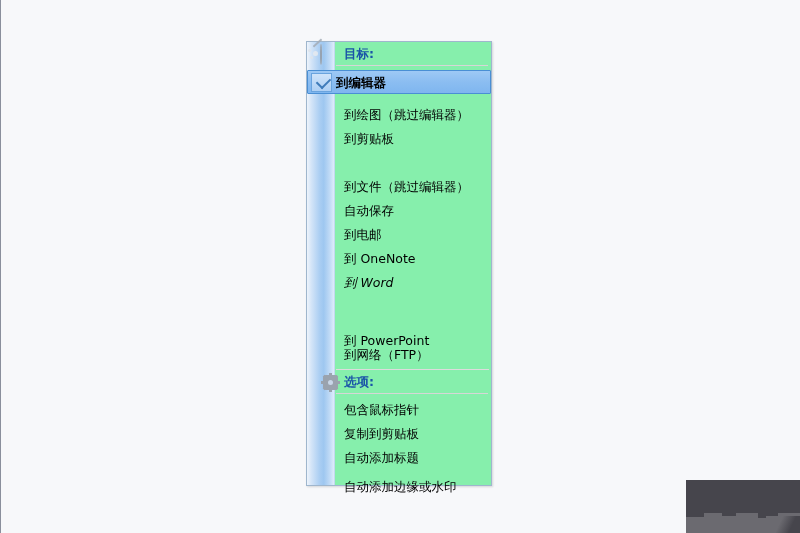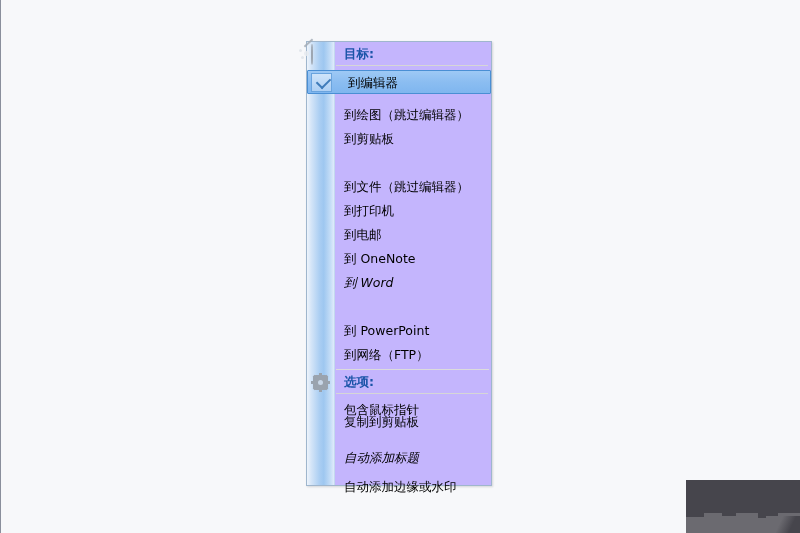--- a/index.html
+++ b/index.html
@@ -64,24 +64,25 @@
     background: linear-gradient(115deg, #6b6a70 40%, #46454c 72%, #46454c 100%);
   }
 
   
   #context-menu {
     position: absolute;
     left: 306px;
     top: 41px;
     width: 186px;
     height: 445px;
-    background: #c4b5fd;
+    background: #86efac;
     border: 1px solid #9fb6cd;
     box-sizing: border-box;
     box-shadow: 1px 1px 2px rgba(0,0,0,0.14);
+    text-align: center;
   }
 
   
   #menu-gutter {
     position: absolute;
     left: 0; top: 0;
     width: 28px;
     height: 100%;
     background: linear-gradient(to right,
        #eef4fb 0%, #d4e5f8 16%, #a9cdf2 48%,
@@ -131,22 +132,23 @@
     background: #d6d6d6;
   }
 
   
   .menu-row.selected {
     background: linear-gradient(to bottom, #9ec9f5 0%, #8bbdf1 50%, #7fb6ef 100%);
     border: 1px solid #4a8fd4;
     border-radius: 1px;
   }
   .menu-row.selected .row-label {
-    left: 40px;
+    left: 28px;
     color: #000;
+    font-weight: bold;
   }
 
   
   .check-box {
     position: absolute;
     left: 3px;
     top: 2px;
     width: 21px;
     height: 19px;
     background: linear-gradient(to bottom, #cfe4fa, #aed0f4);
@@ -264,32 +266,32 @@
     <div class="menu-row" style="top:61px;">
       <span class="row-label">到绘图（跳过编辑器）</span>
     </div>
     <div class="menu-row" style="top:85px;">
       <span class="row-label">到剪贴板</span>
     </div>
     <div class="menu-row" style="top:133px;">
       <span class="row-label">到文件（跳过编辑器）</span>
     </div>
     <div class="menu-row" style="top:157px;">
-      <span class="row-label">到打印机</span>
+      <span class="row-label">自动保存</span>
     </div>
     <div class="menu-row" style="top:181px;">
       <span class="row-label">到电邮</span>
     </div>
     <div class="menu-row" style="top:205px;">
       <span class="row-label">到 OneNote</span>
     </div>
     <div class="menu-row" style="top:229px;font-style:italic;">
       <span class="row-label">到 Word</span>
     </div>
-    <div class="menu-row" style="top:277px;text-decoration:underline;">
+    <div class="menu-row" style="top:287px;text-decoration:underline;">
       <span class="row-label">到 PowerPoint</span>
     </div>
     <div class="menu-row" style="top:301px;">
       <span class="row-label">到网络（FTP）</span>
     </div>
 
     <div class="section-divider" style="top:327px;"></div>
 
     <div class="menu-row section-header" style="top:328px;">
       <span class="gutter-icon" style="top:3px;">
@@ -302,24 +304,24 @@
           <span class="hole"></span>
         </span>
       </span>
       <span class="row-label">选项:</span>
       <span class="hdr-underline"></span>
     </div>
 
     <div class="menu-row" style="top:356px;">
       <span class="row-label">包含鼠标指针</span>
     </div>
-    <div class="menu-row" style="top:369px;font-family:Liberation Mono, monospace;">
+    <div class="menu-row" style="top:380px;">
       <span class="row-label">复制到剪贴板</span>
     </div>
-    <div class="menu-row" style="top:404px;font-style:italic;">
+    <div class="menu-row" style="top:404px;">
       <span class="row-label">自动添加标题</span>
     </div>
     <div class="menu-row" style="top:433px;">
       <span class="row-label">自动添加边缘或水印</span>
     </div>
 
   </div>
 </div>
 
 <div id="corner-shape">

